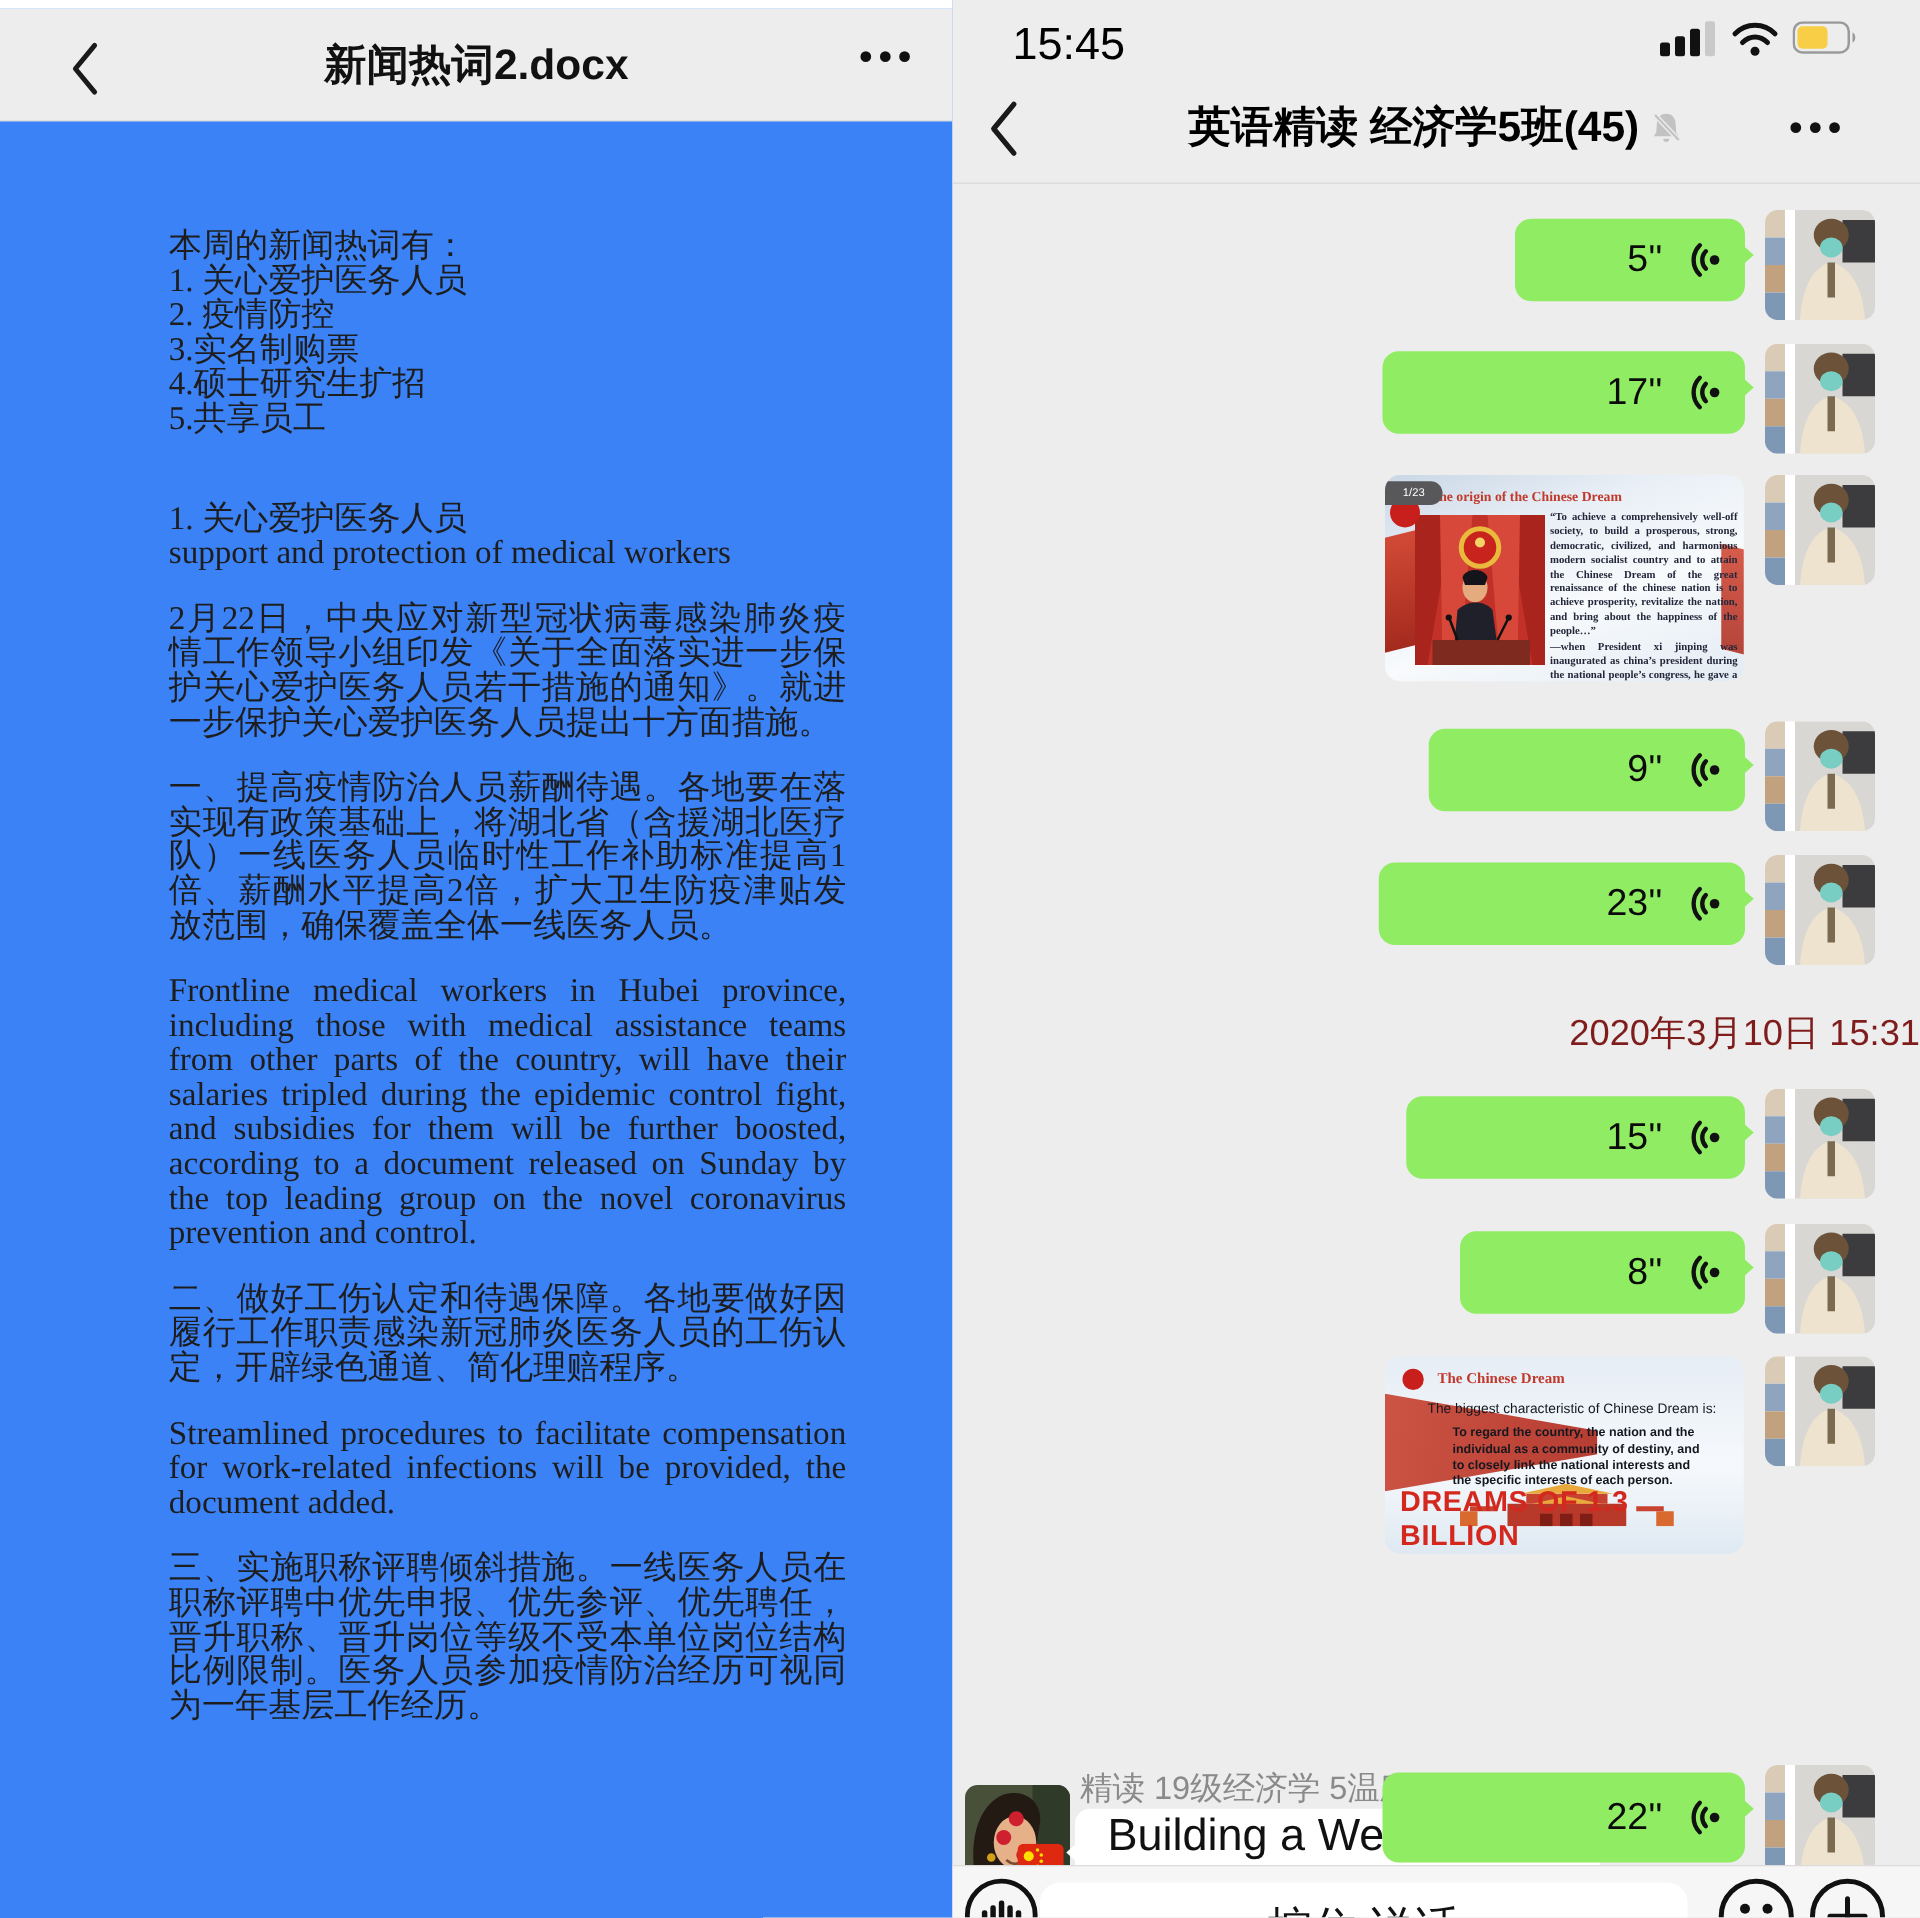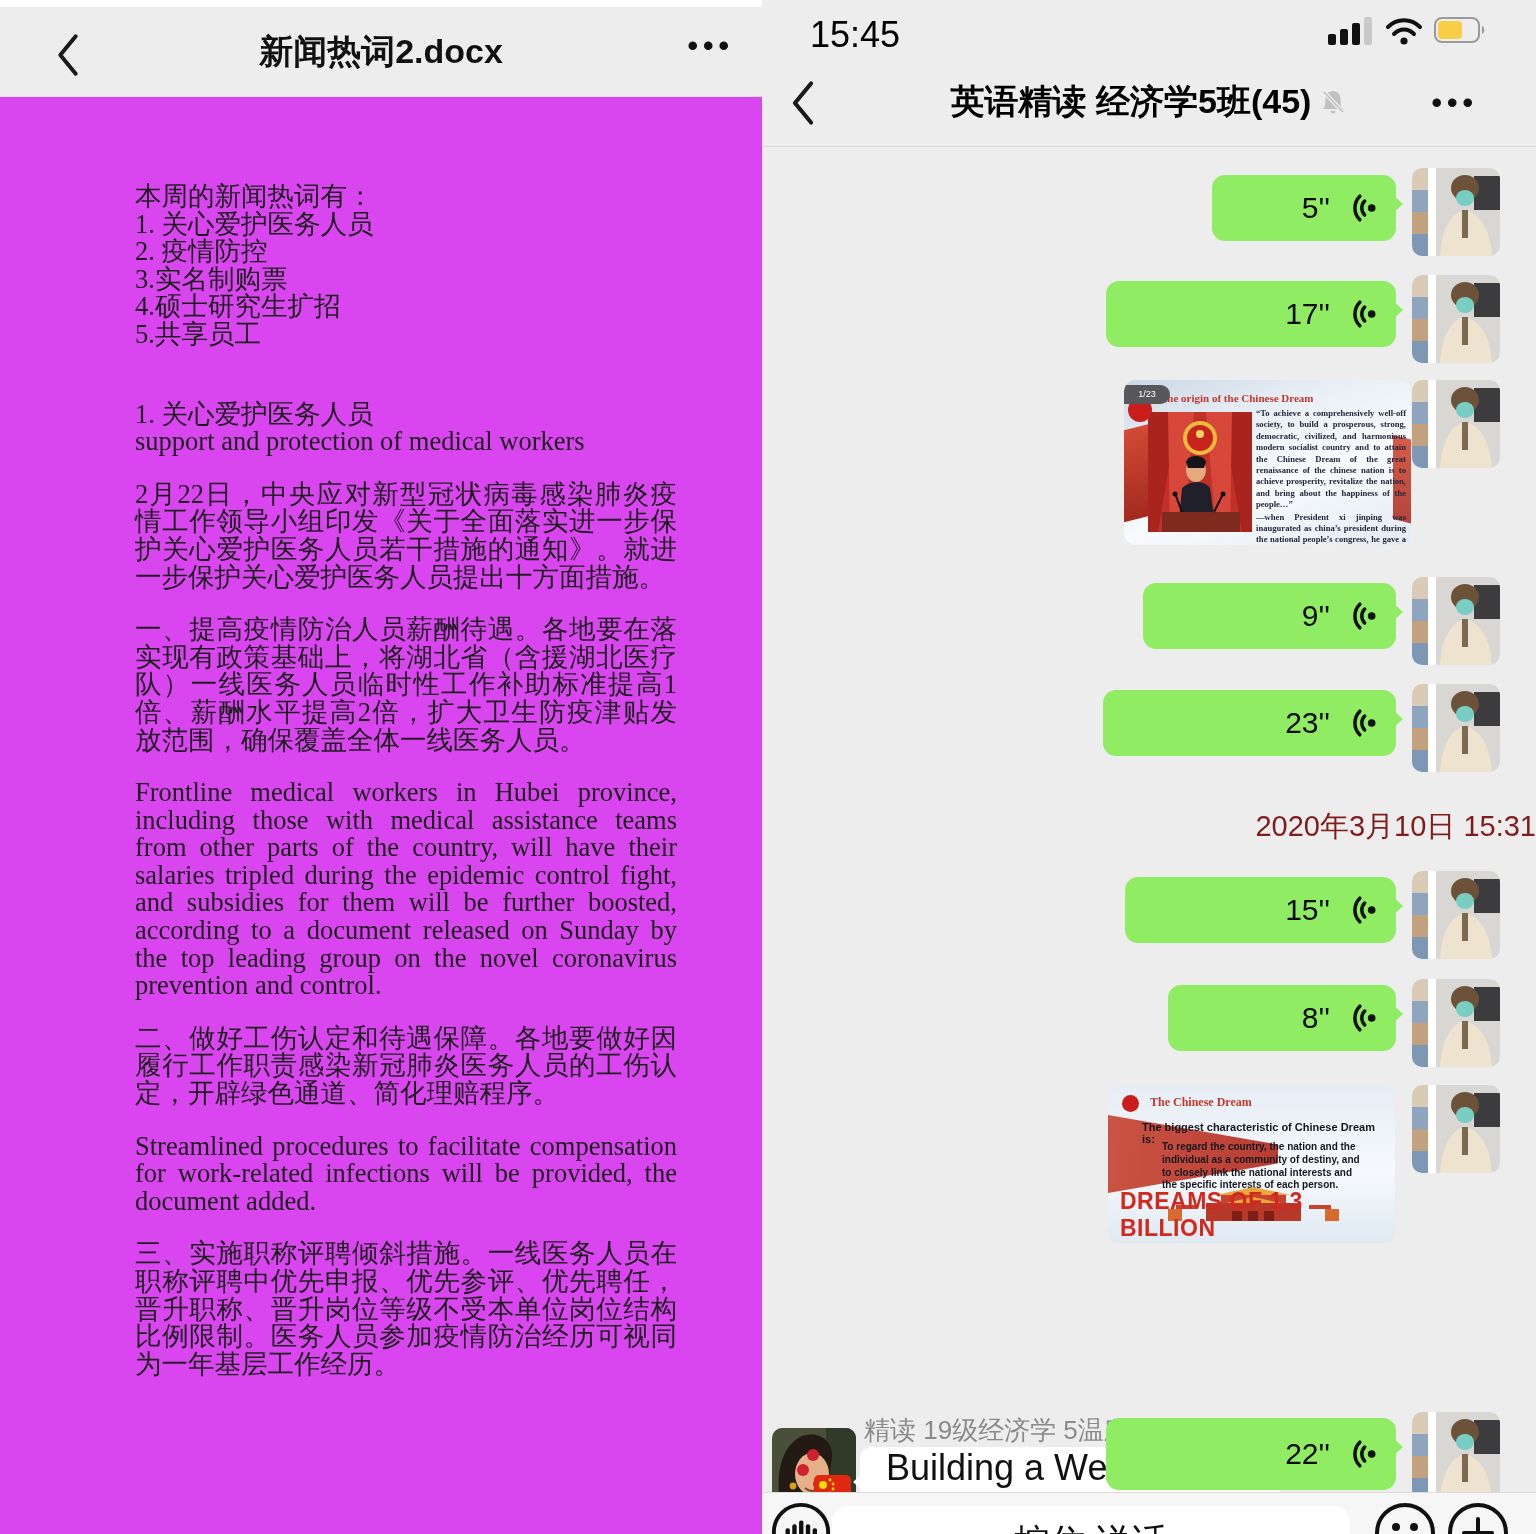--- a/index.html
+++ b/index.html
@@ -1,20 +1,20 @@
 <!DOCTYPE html>
 <html><head>
 <meta charset="utf-8">
 <style>
   * { margin:0; padding:0; box-sizing:border-box; }
   html,body { width:1536px; height:1534px; overflow:hidden; background:#ededed;
               font-family:"Liberation Sans","DejaVu Sans",sans-serif; }
 
   
-  .left-pane { position:absolute; left:0; top:0; width:762px; height:1534px; background:#d946ef; overflow:hidden; }
+  .left-pane { position:absolute; left:0; top:0; width:762px; height:1534px; background:#3b82f6; overflow:hidden; }
   .lp-topstrip { position:absolute; left:0; top:0; width:100%; height:7px; background:#fff; }
   .lp-header { position:absolute; left:0; top:7px; width:100%; height:90px; background:#ededed;
                border-bottom:1px solid #e0e0e0; display:flex; align-items:center; }
   .lp-back { position:absolute; left:48px; top:26px; width:40px; height:44px; }
   .lp-title { position:absolute; left:0; width:100%; text-align:center; font-size:34px; font-weight:600; color:#111; }
   .lp-more { position:absolute; right:28px; top:22px; font-size:30px; letter-spacing:5px; color:#111; font-weight:700; }
   .doc { position:absolute; left:135px; top:183px; width:542px; color:#1d1d1d;
          font-family:"Liberation Serif","DejaVu Serif",serif; font-size:26.5px; line-height:27.6px; }
   .doc .line { text-align:left; }
   .doc .gap-big { height:52px; }
@@ -42,41 +42,41 @@
   .bubble:after { content:""; position:absolute; right:-16px; top:20px;
                   border:9px solid transparent; border-left:10px solid #90ec63; }
   .dur { font-size:30px; color:#0b0b0b; }
   .vicon { width:40px; height:40px; margin-left:10px; }
 
   .date-divider { position:absolute; left:0; width:100%; text-align:right; font-size:29px; color:#7f1d1d; }
 
   
   .slide { position:absolute; left:346px; width:287px; border-radius:12px; overflow:hidden;
            font-family:"Liberation Serif","DejaVu Serif",serif; }
-  .slide1 { top:380px; height:165px; background:linear-gradient(160deg,#c9d7e6 0%,#e9eff6 30%,#f8fafc 60%,#e2ebf3 100%);margin-left:16px; }
+  .slide1 { top:380px; height:165px; background:linear-gradient(160deg,#c9d7e6 0%,#e9eff6 30%,#f8fafc 60%,#e2ebf3 100%); }
   .slide2 { top:1085px; height:158px; background:linear-gradient(180deg,#e6edf5 0%,#f6f9fc 55%,#dfe9f2 100%); }
   .s1-ribbon-l { position:absolute; left:-6px; top:48px; width:30px; height:92px;
                  background:linear-gradient(#d24a36,#a42a1e); transform:skewY(-14deg); }
   .s1-ribbon-r { position:absolute; right:-6px; top:58px; width:24px; height:84px;
                  background:linear-gradient(#d24a36,#b03226); transform:skewY(14deg); opacity:.9; }
   .s1-badge { position:absolute; left:0; top:5px; width:46px; height:19px; background:#58585a;
               border-radius:0 10px 10px 0; color:#fff; font-size:9px; text-align:center; line-height:19px;
               font-family:"Liberation Sans",sans-serif; z-index:3; }
   .s1-dot { position:absolute; left:4px; top:18px; width:24px; height:24px; border-radius:50%; background:#c91f1c; z-index:2; }
   .s1-title { position:absolute; left:36px; top:12px; font-size:11px; font-weight:700; color:#c0392b; }
   .s1-photo { position:absolute; left:24px; top:32px; width:104px; height:120px; }
   .s1-quote { position:absolute; left:132px; top:28px; width:150px; font-size:8.6px; line-height:11.4px;
               text-align:justify; color:#23273a; font-weight:600; }
   .s1-attr { margin-top:1px; }
   .s2-ribbon { position:absolute; left:0; top:30px; width:170px; height:78px;
                background:linear-gradient(100deg,#c94634,#b02c20);
                clip-path:polygon(0 0,100% 38%,100% 62%,0 100%); opacity:.92; }
   .s2-dot { position:absolute; left:14px; top:10px; width:17px; height:17px; border-radius:50%; background:#c91f1c; }
   .s2-title { position:absolute; left:42px; top:10px; font-size:12px; font-weight:700; color:#c0392b; }
-  .s2-heading { position:absolute; left:34px; top:36px; width:240px; font-size:11px; font-weight:700; color:#15171f;
+  .s2-heading { position:absolute; left:34px; top:36px; width:240px; font-size:11px; font-weight:400; color:#15171f;
                 font-family:"Liberation Sans",sans-serif; }
   .s2-body { position:absolute; left:54px; top:56px; width:205px; font-size:10px; line-height:12.8px;
              font-weight:800; color:#15171f; font-family:"Liberation Sans",sans-serif; }
   .s2-gate { position:absolute; left:58px; bottom:22px; width:175px; height:34px; }
   .s2-banner { position:absolute; left:12px; bottom:1px; font-size:23px; font-weight:700; color:#d4281e;
                font-family:"Liberation Sans",sans-serif; letter-spacing:.5px; }
 
   
   .sender-name { position:absolute; left:102px; top:1266px; font-size:26px; color:#8a8a8a; }
   .l-avatar { position:absolute; left:10px; top:1281px; width:84px; height:84px; border-radius:10px; overflow:hidden; }

